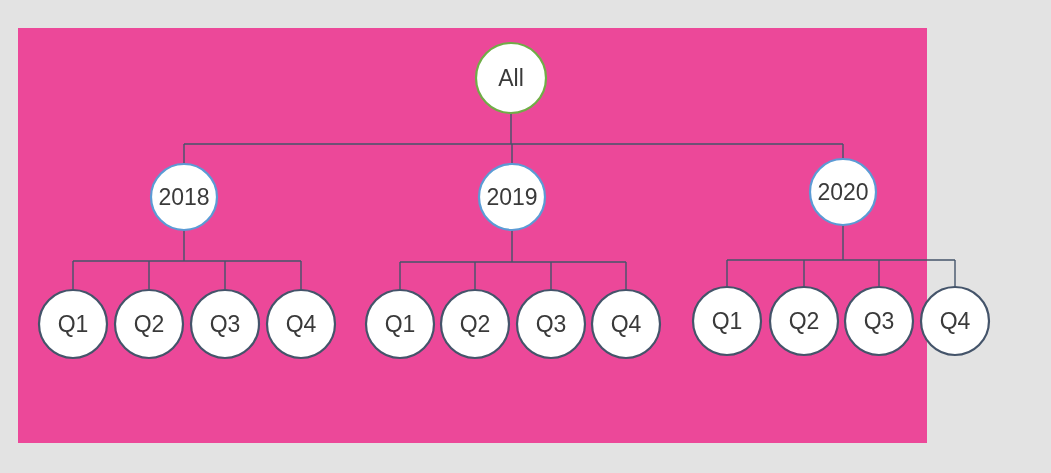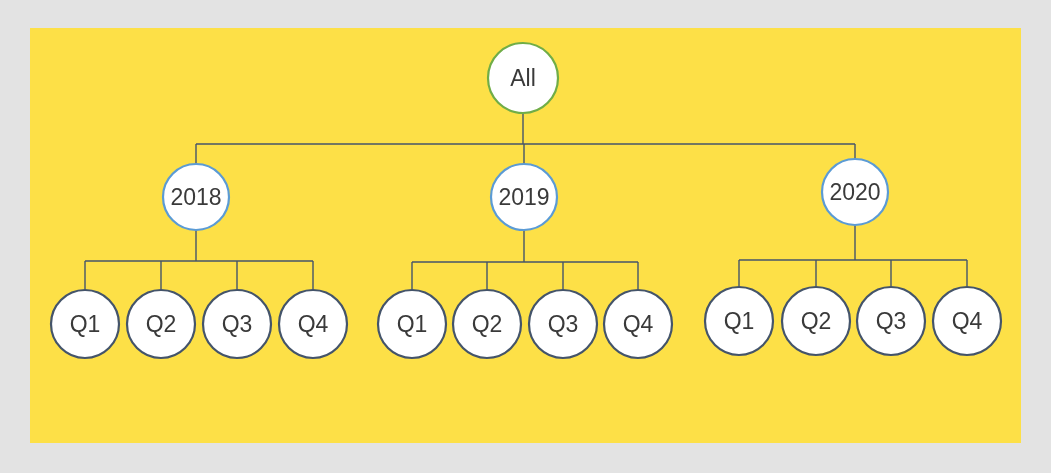--- a/index.html
+++ b/index.html
@@ -23,21 +23,21 @@
   }
   .node-label {
     font-family: "Liberation Sans", sans-serif;
     pointer-events: none;
   }
 </style>
 </head>
 <body>
 
 <div class="stage" style="background: rgb(227, 227, 227);">
-  <div class="canvas" style="left: 30px; top: 28px; width: 991px; height: 415px; background: #fde047;">
+  <div class="canvas" style="left: 18px; top: 28px; width: 909px; height: 415px; background: #ec4899;">
     <svg xmlns="http://www.w3.org/2000/svg" width="991" height="415" viewBox="0 0 991 415">
       <g>
           <line x1="493" y1="85" x2="493" y2="116" stroke="#44546a" stroke-width="1.4"></line>
           <line x1="166" y1="116" x2="825" y2="116" stroke="#44546a" stroke-width="1.4"></line>
           <line x1="166" y1="116" x2="166" y2="136" stroke="#44546a" stroke-width="1.4"></line>
           <line x1="494" y1="116" x2="494" y2="136" stroke="#44546a" stroke-width="1.4"></line>
           <line x1="825" y1="116" x2="825" y2="131" stroke="#44546a" stroke-width="1.4"></line>
           <line x1="166" y1="202" x2="166" y2="233" stroke="#44546a" stroke-width="1.4"></line>
           <line x1="55" y1="233" x2="283" y2="233" stroke="#44546a" stroke-width="1.4"></line>
           <line x1="55" y1="233" x2="55" y2="262" stroke="#44546a" stroke-width="1.4"></line>

